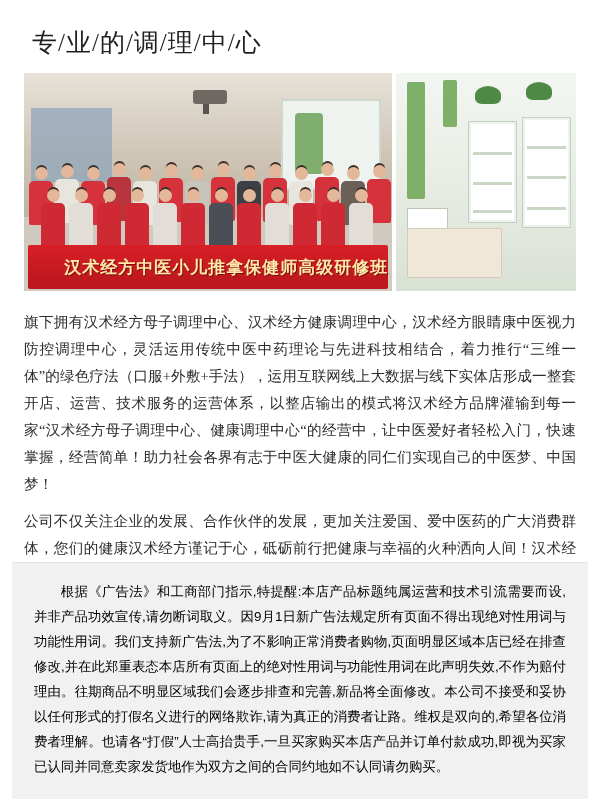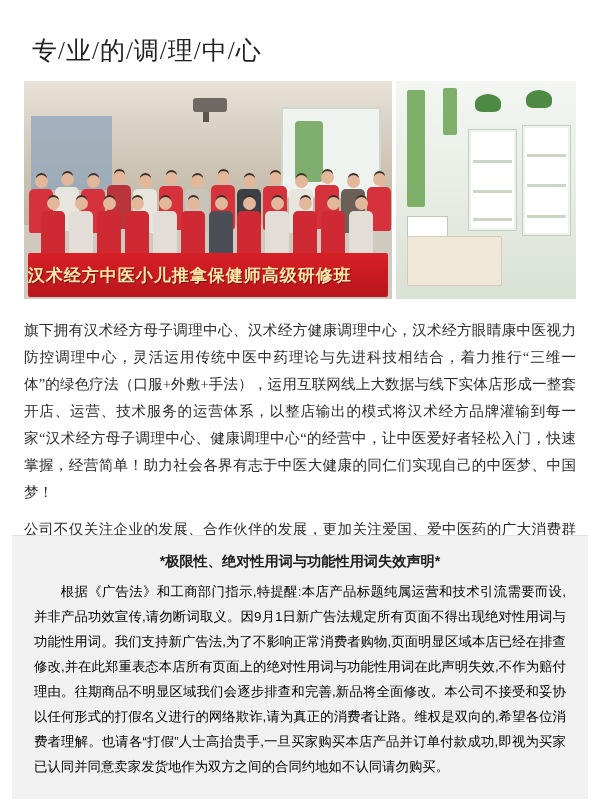--- a/index.html
+++ b/index.html
@@ -12,21 +12,21 @@
     background: #ffffff;
     font-family: "Liberation Sans", sans-serif;
     color: #2a2a2a;
     overflow: hidden;
   }
   .page {
     position: relative;
     width: 600px;
     height: 809px;
     box-sizing: border-box;
-    padding: 12px 24px;
+    padding: 4px 24px;
   }
 
   
   .title-row {
     padding-top: 22px;
     padding-bottom: 14px;
     padding-left: 8px;
   }
   .title-text {
     font-size: 25px;
@@ -94,21 +94,21 @@
     box-shadow: 0 -3px 0 -1px #3a2e28;
   }
   .person .body {
     width: 24px; height: 44px; border-radius: 5px 5px 2px 2px;
     margin: 0 auto;
   }
   .banner {
     position: absolute; left: 1%; bottom: 2px; width: 98%; height: 20%;
     background: linear-gradient(180deg,#d81f26 0%, #b9161d 100%);
     border-radius: 2px;
-    display: flex; align-items: center; justify-content: flex-start;
+    display: flex; align-items: center; justify-content: flex-end;
     overflow: hidden;
   }
   .banner span {
     color: #ffe9a8;
     font-family: "Liberation Serif", serif;
     font-size: 17px;
     font-weight: bold;
     letter-spacing: 1px;
     white-space: nowrap;
     text-shadow: 1px 1px 0 #7d0b10;
@@ -335,17 +335,16 @@
       <div class="counter"></div>
     </div>
   </div>
 
   <div class="body-copy">
     <p>旗下拥有汉术经方母子调理中心、汉术经方健康调理中心，汉术经方眼睛康中医视力防控调理中心，灵活运用传统中医中药理论与先进科技相结合，着力推行“三维一体”的绿色疗法（口服+外敷+手法），运用互联网线上大数据与线下实体店形成一整套开店、运营、技术服务的运营体系，以整店输出的模式将汉术经方品牌灌输到每一家“汉术经方母子调理中心、健康调理中心“的经营中，让中医爱好者轻松入门，快速掌握，经营简单！助力社会各界有志于中医大健康的同仁们实现自己的中医梦、中国梦！</p>
     <p>公司不仅关注企业的发展、合作伙伴的发展，更加关注爱国、爱中医药的广大消费群体，您们的健康汉术经方谨记于心，砥砺前行把健康与幸福的火种洒向人间！汉术经方——旨为结果负责。</p>
   </div>
 
   <div class="disclaimer">
-    <div class="disclaimer-title">*极限性、绝对性用词与功能性用词失效声明*</div>
     <div class="disclaimer-body">根据《广告法》和工商部门指示,特提醒:本店产品标题纯属运营和技术引流需要而设,并非产品功效宣传,请勿断词取义。因9月1日新广告法规定所有页面不得出现绝对性用词与功能性用词。我们支持新广告法,为了不影响正常消费者购物,页面明显区域本店已经在排查修改,并在此郑重表态本店所有页面上的绝对性用词与功能性用词在此声明失效,不作为赔付理由。往期商品不明显区域我们会逐步排查和完善,新品将全面修改。本公司不接受和妥协以任何形式的打假名义进行的网络欺诈,请为真正的消费者让路。维权是双向的,希望各位消费者理解。也请各“打假”人士高抬贵手,一旦买家购买本店产品并订单付款成功,即视为买家已认同并同意卖家发货地作为双方之间的合同约地如不认同请勿购买。</div>
   </div>
 
 </div>
 
 </body></html>

